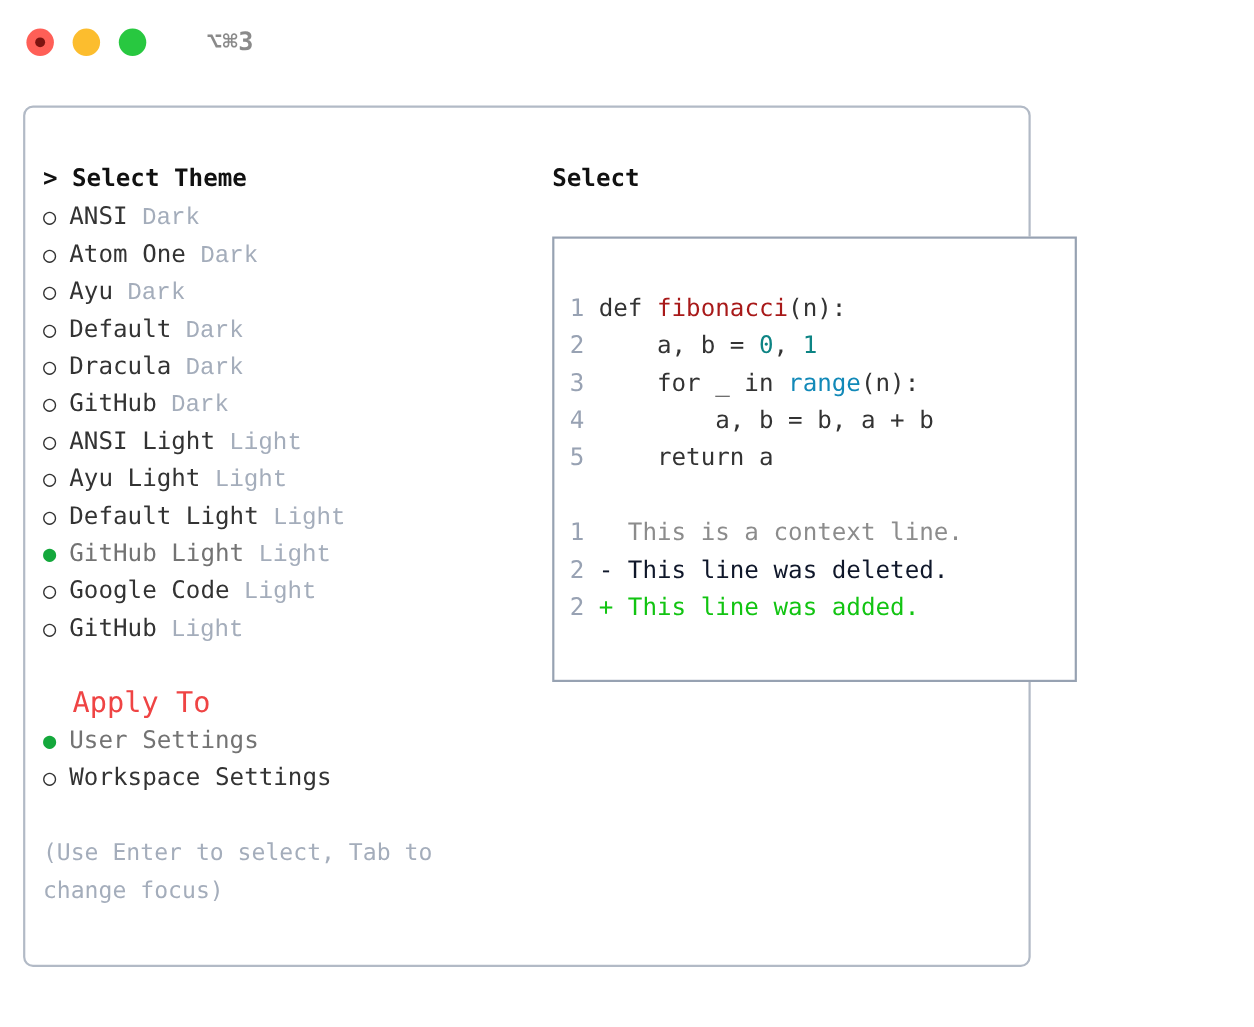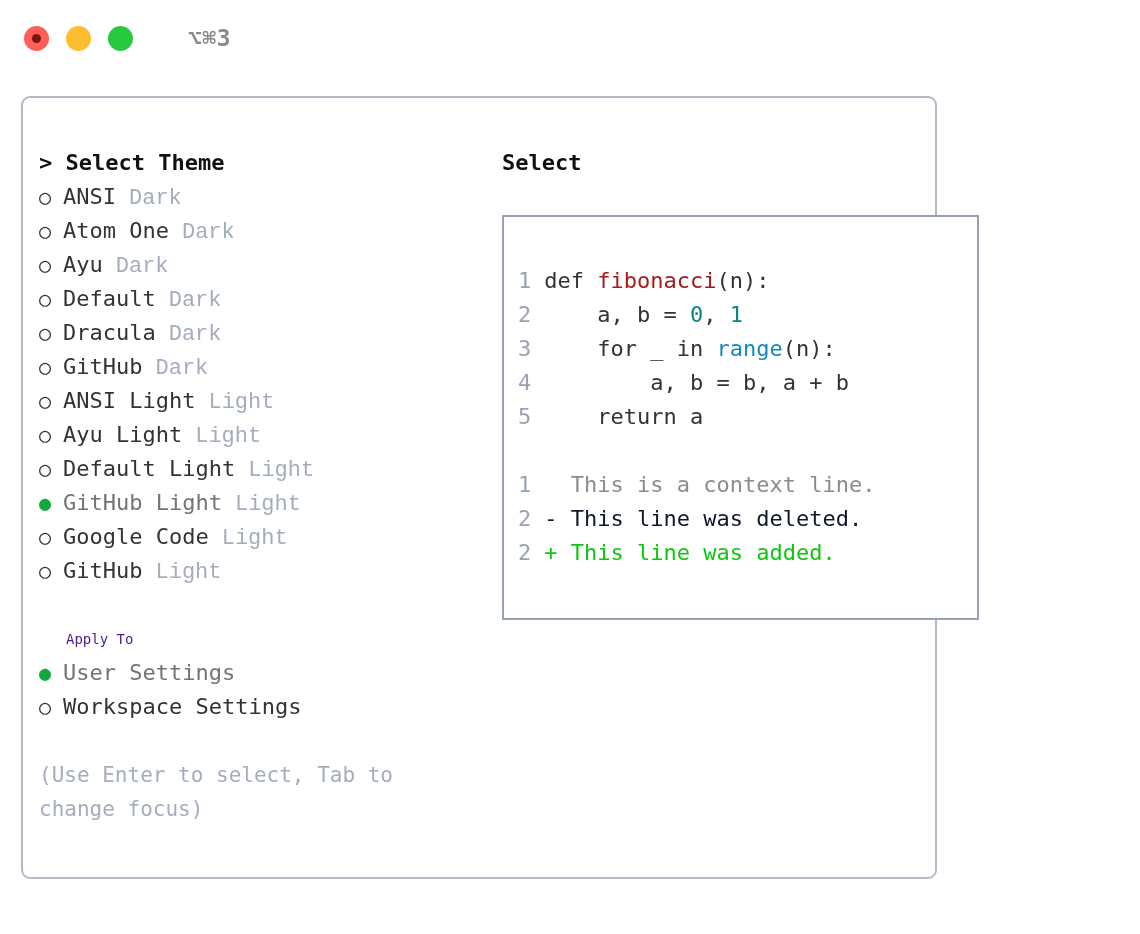--- a/index.html
+++ b/index.html
@@ -119,22 +119,22 @@
     letter-spacing: 0px;
   }
   .theme-row.selected .theme-name { color: #737373; }
   .theme-badge {
     color: #a4adbb;
     padding-left: 13px;
     font-family: Liberation Mono, monospace;
   }
 
   .apply-head {
-    font-size: 14px;
-    color: #4c1d95;
+    font-size: 26px;
+    color: #ef4444;
     line-height: 34px;
     padding-left: 27px;
     white-space: pre;
   }
   .spacer-34 { height: 34px; }
 
   .hint {
     font-size: 21px;
     line-height: 34px;
     color: #a4adbb;

